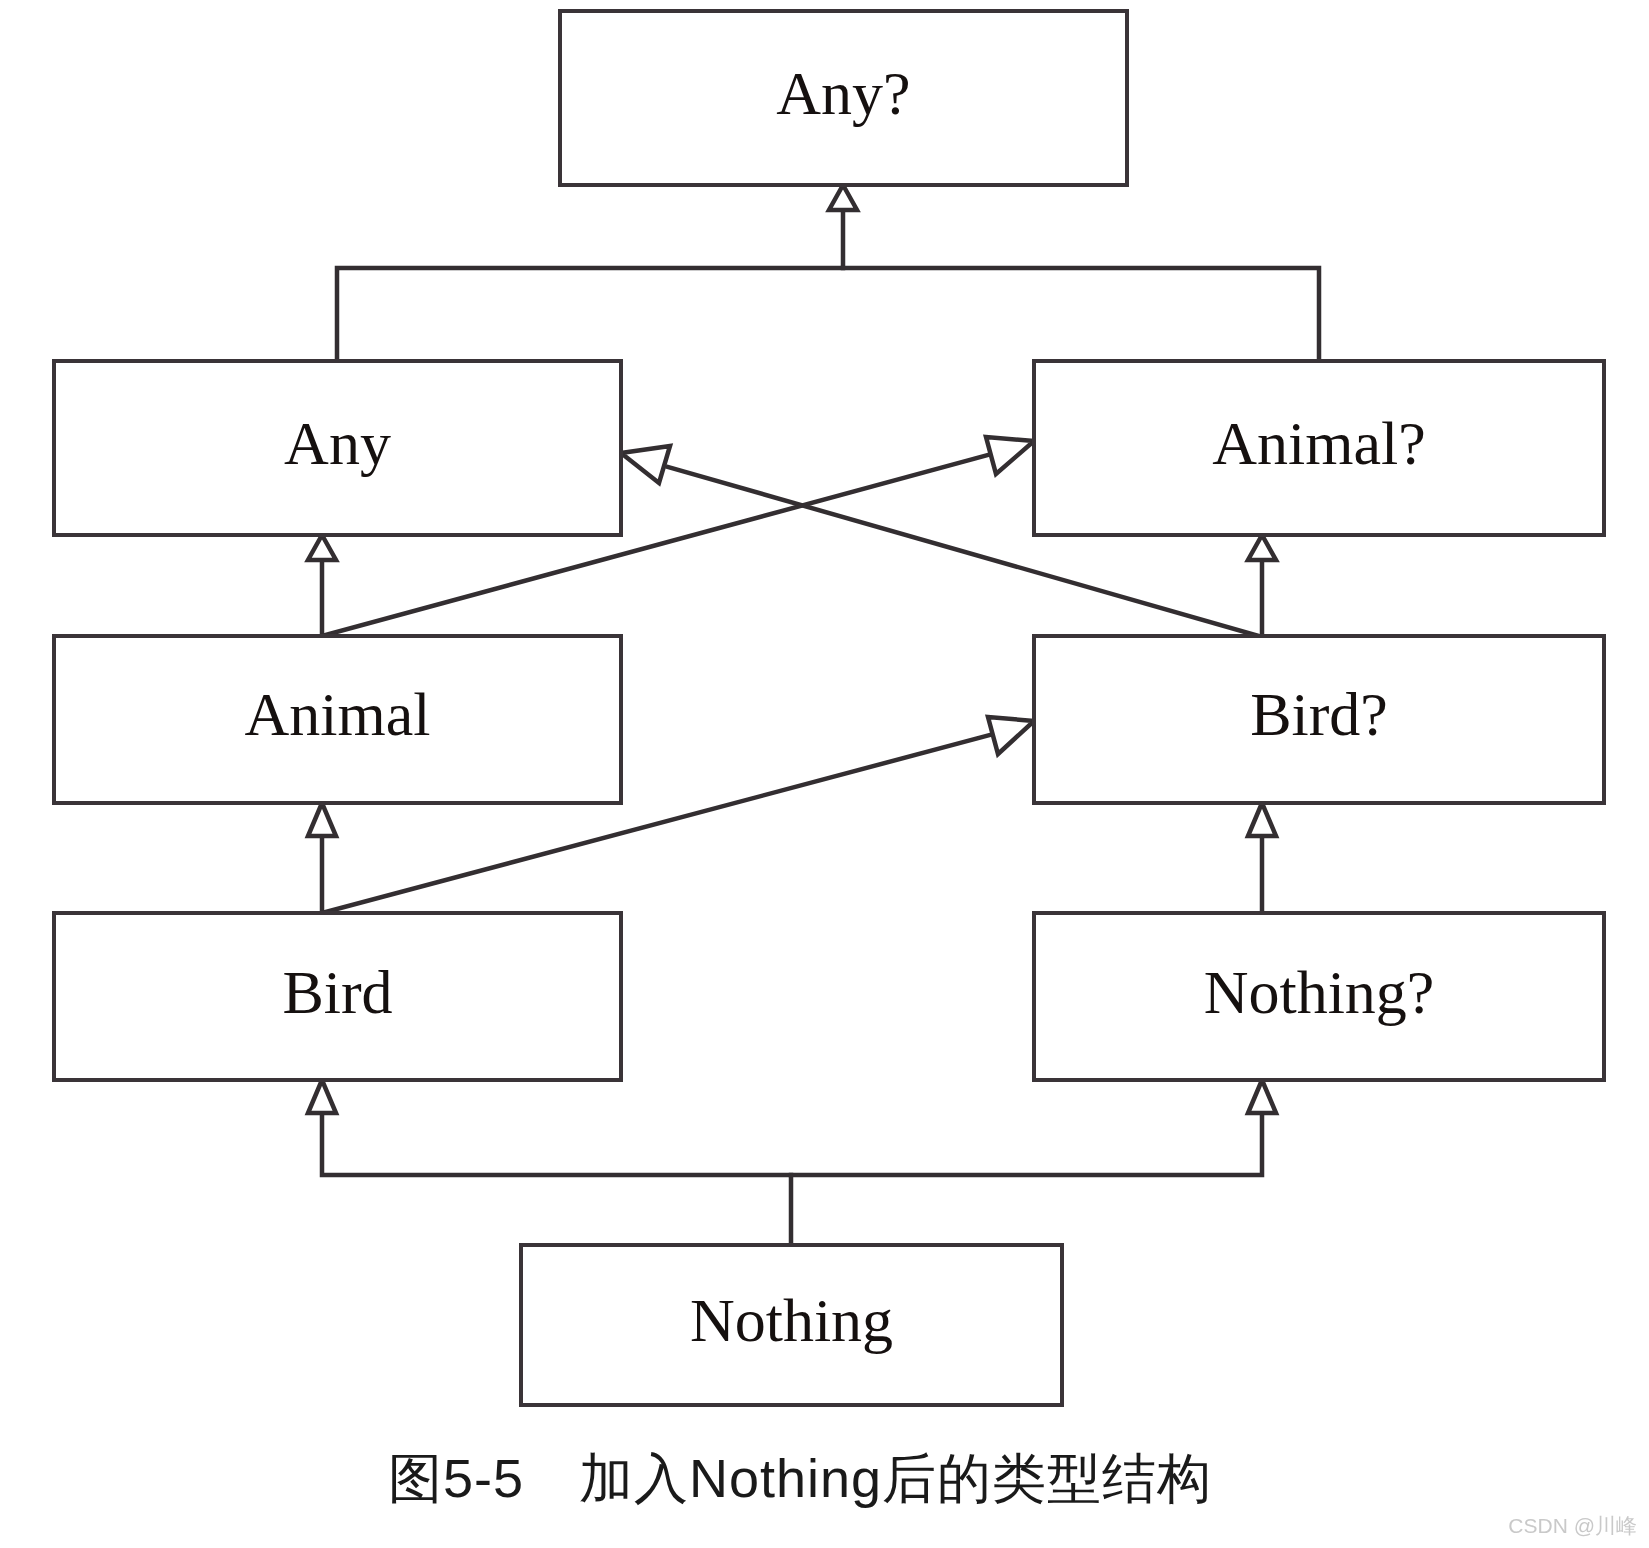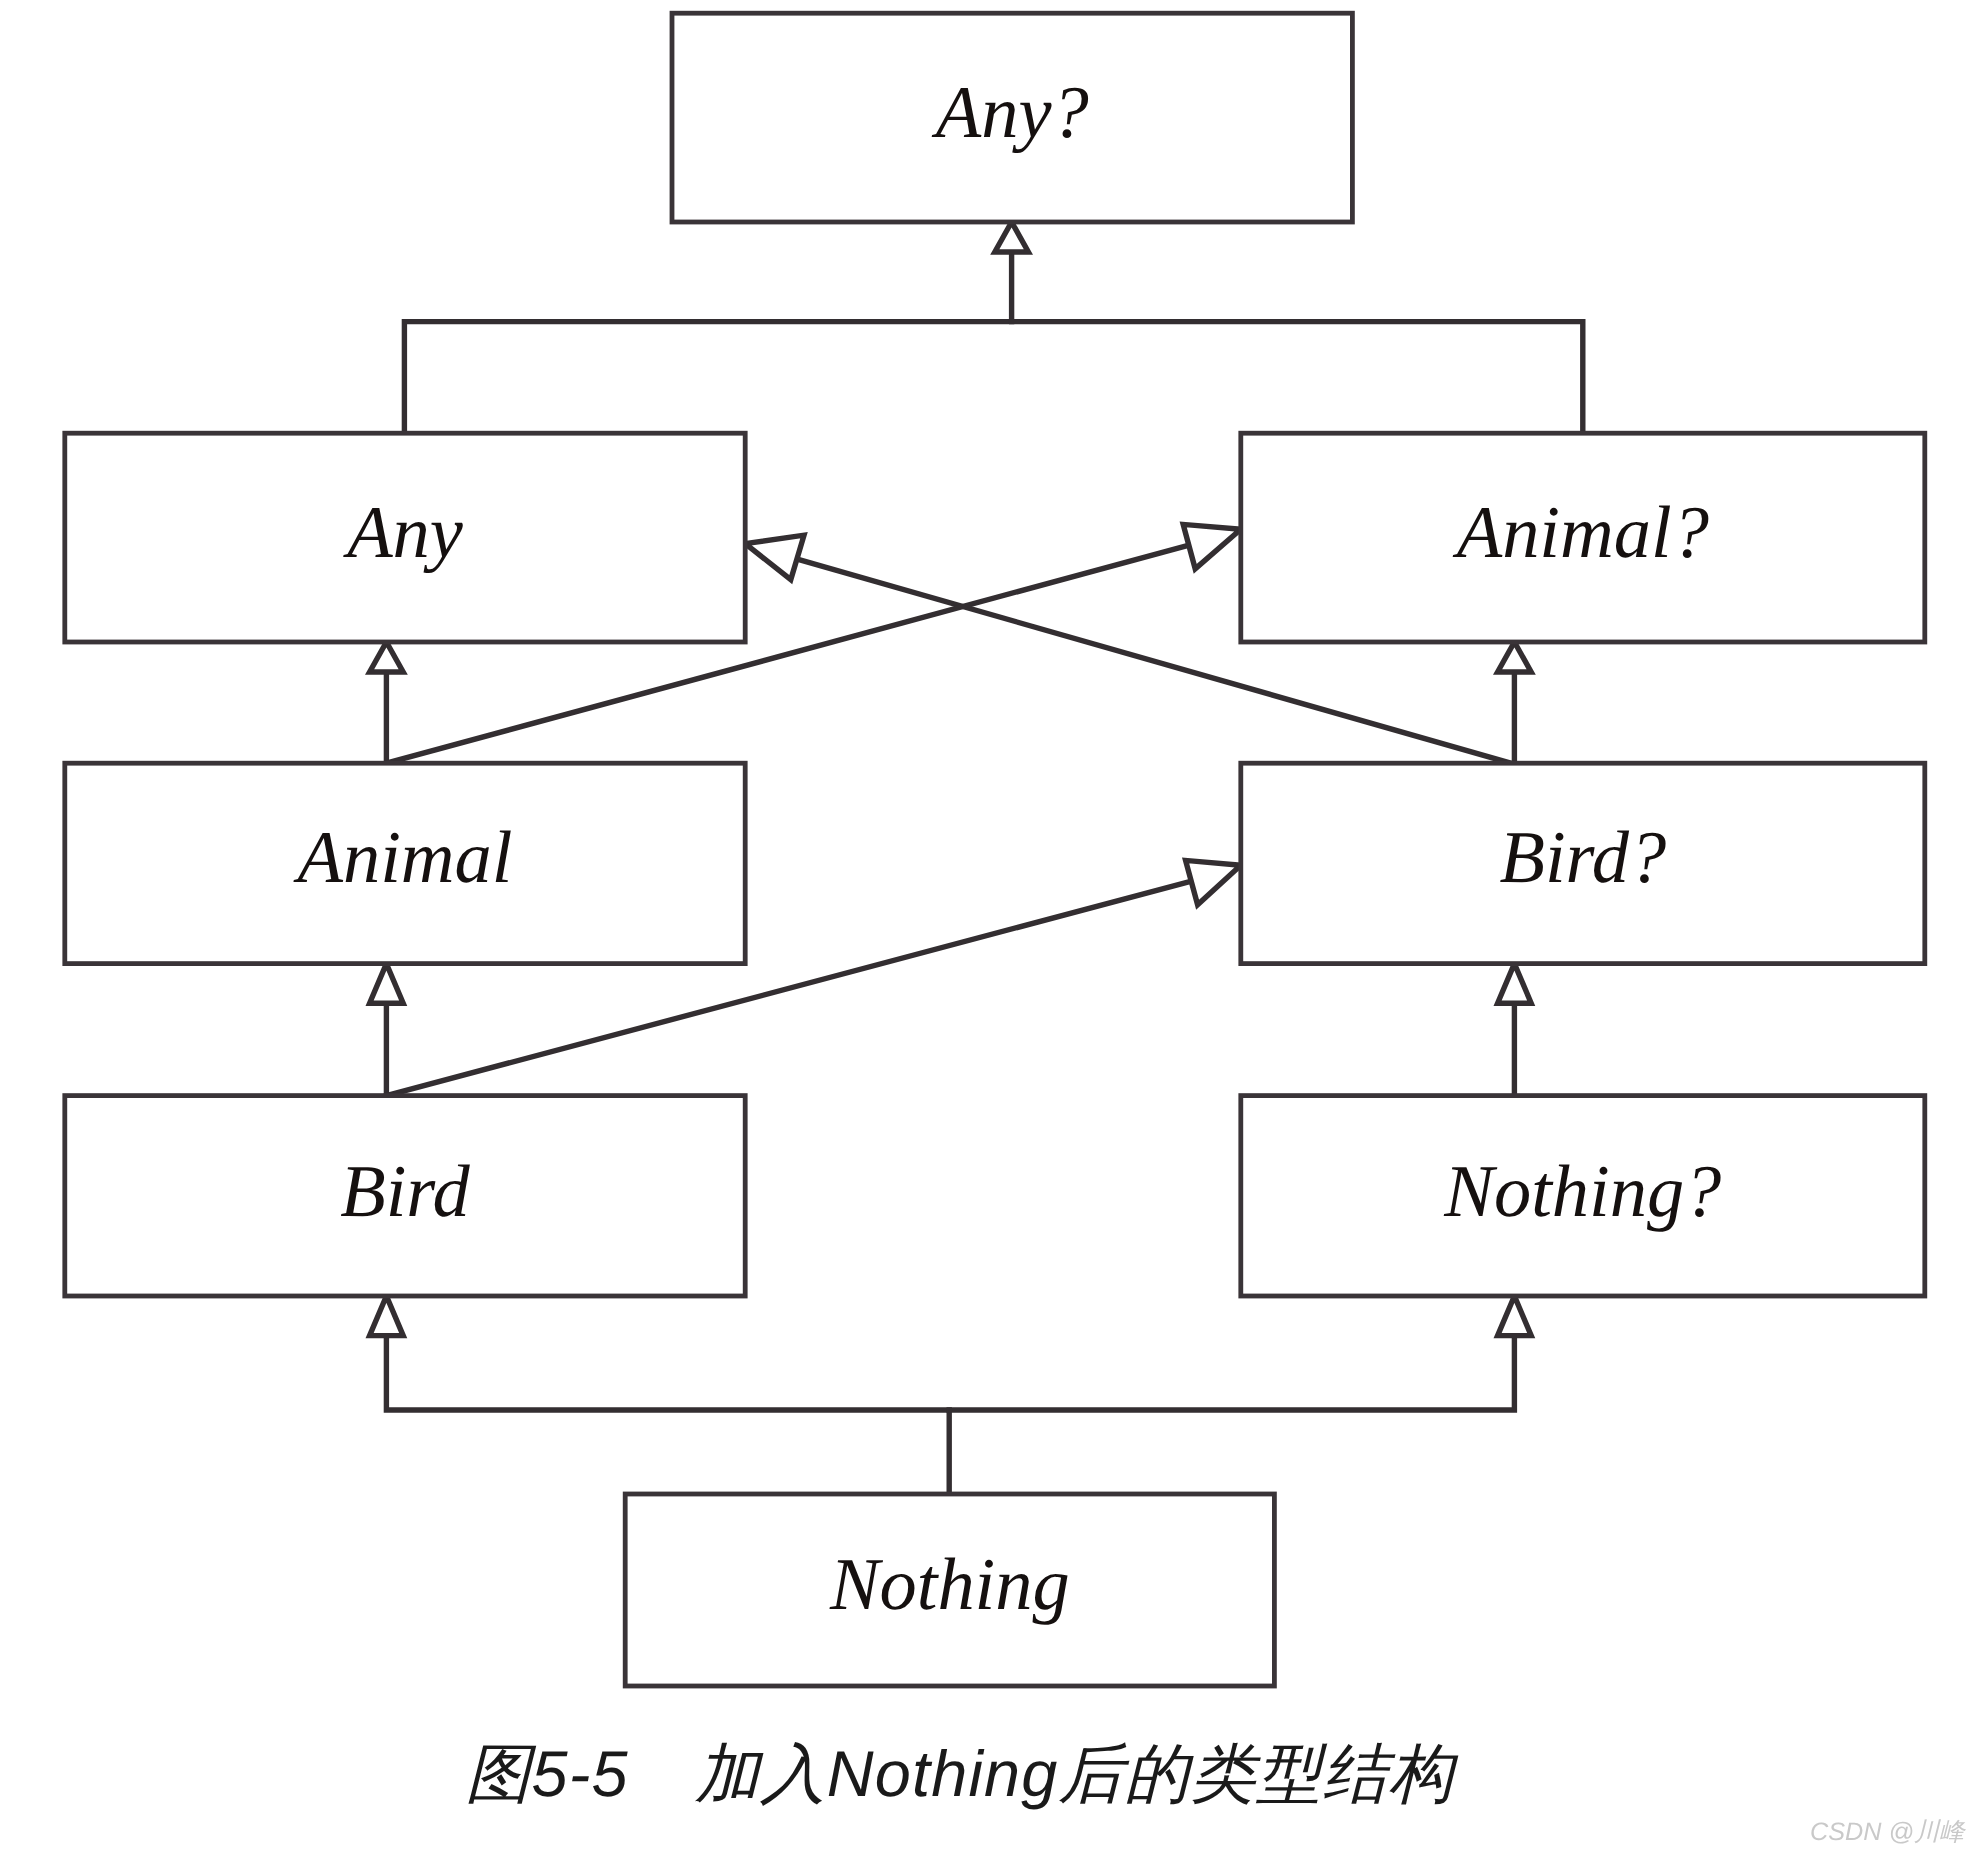--- a/index.html
+++ b/index.html
@@ -11,21 +11,20 @@
     width: 1649px;
     height: 1548px;
     font-family: "Liberation Serif", "DejaVu Serif", serif;
     overflow: hidden;
   }
   #diagram-root {
     position: relative;
     width: 1649px;
     height: 1392px;
     background: #ffffff;
-    font-style: italic;
   }
   #uml-svg {
     position: absolute;
     left: 0;
     top: 0;
     width: 1649px;
     height: 1548px;
     display: block;
   }
   .node-rect {

